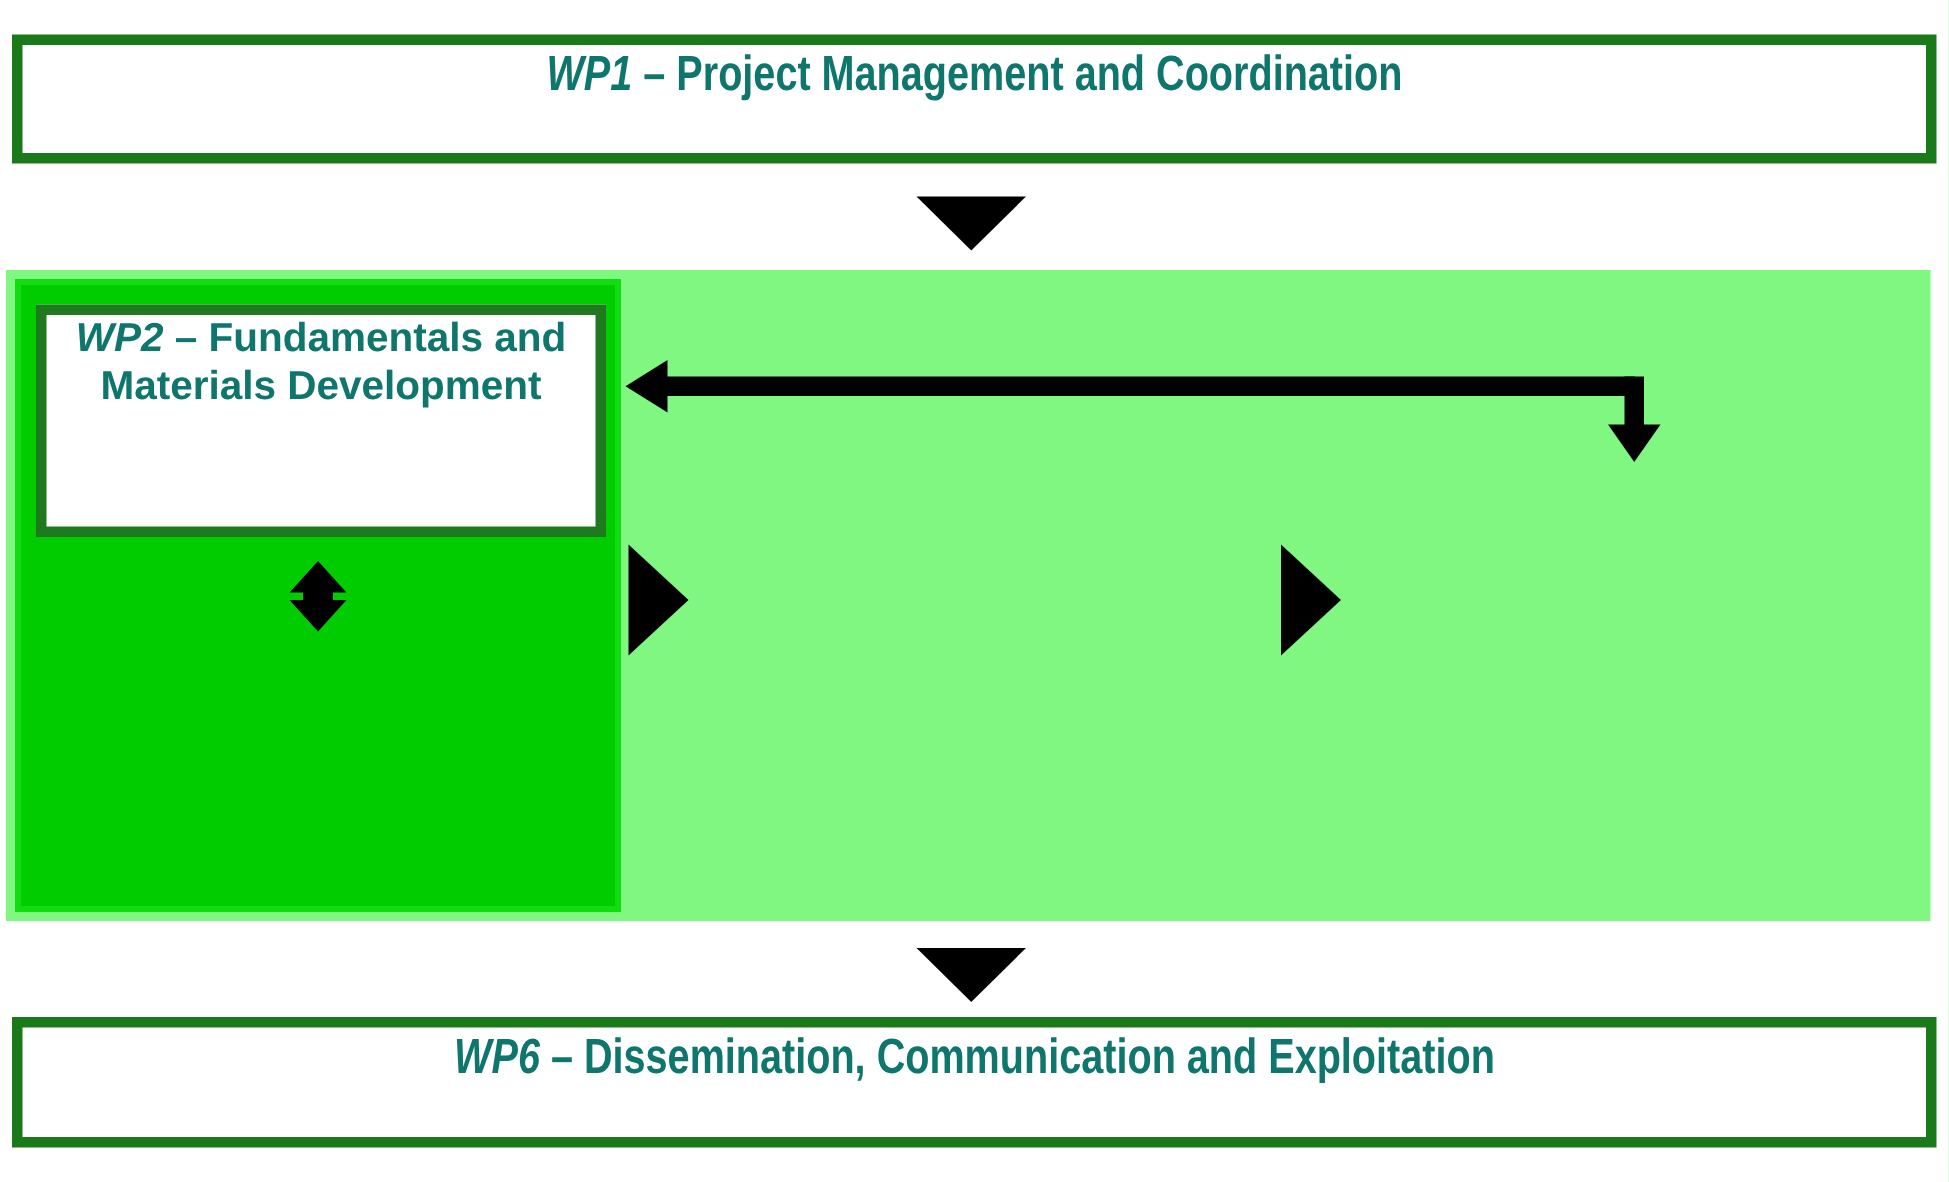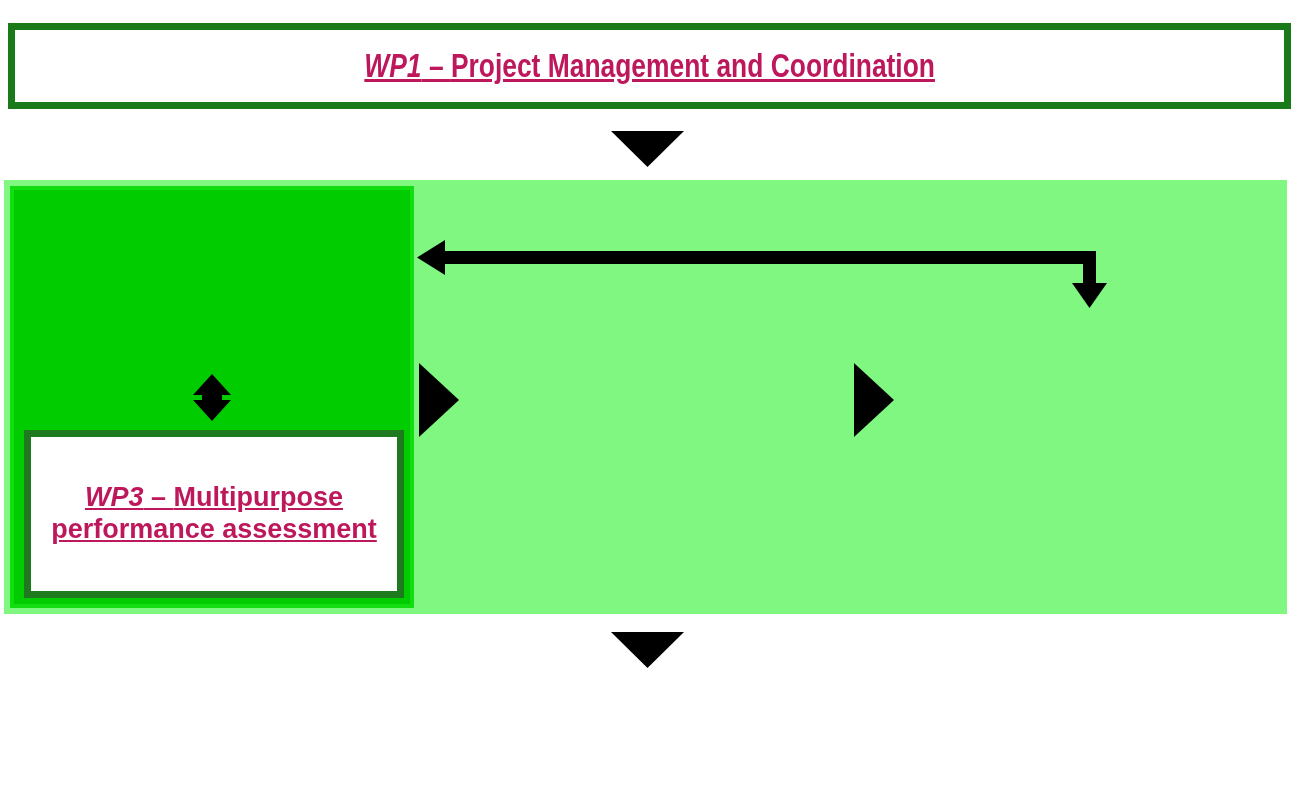--- a/index.html
+++ b/index.html
@@ -21,25 +21,24 @@
     width: 1299px;
     height: 788px;
   }
 
   
   .wp-box {
     position: absolute;
     background: #ffffff;
     box-sizing: border-box;
     display: flex;
-    align-items: center;
+    align-items: flex-start;
     justify-content: center;
     text-align: center;
-    color: #be185d;
-    text-decoration: underline;
+    color: #0f766e;
   }
 
   
   .banner-box {
     border: 7px solid #1a7a1a;
     font-size: 33px;
     font-weight: bold;
     letter-spacing: 0px;
   }
   .banner-box .txt {
@@ -124,27 +123,30 @@
 <div id="diagram">
 
   <div class="wp-box banner-box" id="wp1-box">
     <span class="txt"><i class="wp-label">WP1</i><span> – </span><span>Project Management and Coordination</span></span>
   </div>
 
   <div id="mid-container"></div>
 
   <div id="wp23-group"></div>
 
-
-  <div class="wp-box inner-box" id="wp3-box">
-    <span class="txt"><i class="wp-label">WP3</i><span> – </span><span>Multipurpose performance assessment</span></span>
+  <div class="wp-box inner-box" id="wp2-box">
+    <span class="txt"><i class="wp-label">WP2</i><span> – </span><span>Fundamentals and Materials Development</span></span>
   </div>
 
 
 
+
+  <div class="wp-box banner-box" id="wp6-box">
+    <span class="txt"><i class="wp-label">WP6</i><span> – </span><span>Dissemination, Communication and Exploitation</span></span>
+  </div>
 
   <svg id="arrow-layer" viewBox="0 0 1299 788" width="1299" height="788">
 
     <polygon points="611,131 684,131 647.5,167" fill="#000000"></polygon>
 
     <g>
 
       <polygon points="212,374 231,395 222,395 222,399 202,399 202,395 193,395" fill="#000000"></polygon>
 
       <polygon points="212,421 193,400 202,400 202,396 222,396 222,400 231,400" fill="#000000"></polygon>

